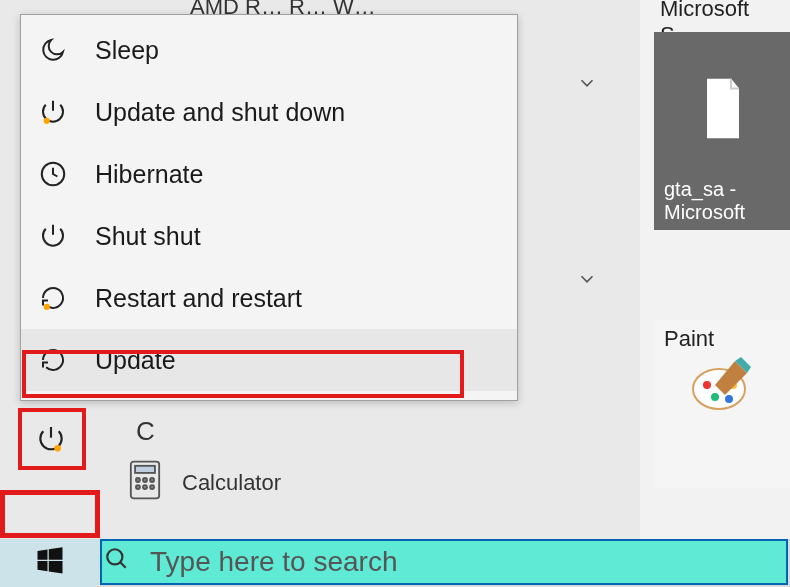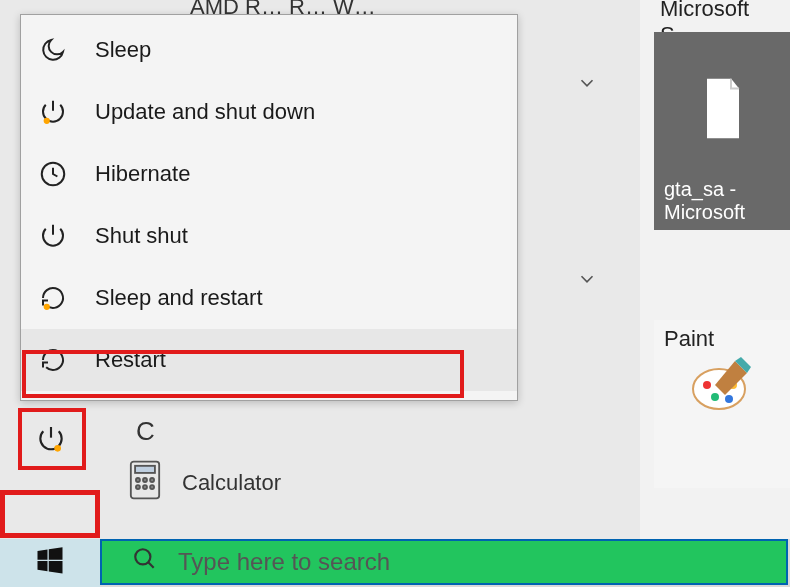--- a/index.html
+++ b/index.html
@@ -34,21 +34,21 @@
     background: #f4f4f4;
     border: 1px solid #a0a0a0;
     box-shadow: 0 2px 8px rgba(0,0,0,0.2);
     padding-top: 4px;
   }
   .menu-item {
     display: flex;
     align-items: center;
     height: 62px;
     padding-left: 12px;
-    font-size: 22px;
+    font-size: 25px;
     color: #1a1a1a;
     cursor: default;
   }
   .menu-item.hovered { background: #e7e7e7; }
   .menu-icon {
     width: 40px; height: 40px;
     display: flex; align-items: center; justify-content: center;
     margin-right: 22px;
   }
   .menu-icon svg { width: 30px; height: 30px; }
@@ -144,26 +144,26 @@
     left: 0; top: 0;
     width: 100px; height: 48px;
     background: #cde3ea;
     display: flex; align-items: center; justify-content: center;
   }
   .start-button svg { width: 30px; height: 30px; }
   .search-box {
     position: absolute;
     left: 100px; top: 0;
     width: 688px; height: 46px;
-    background: #22c55e;
+    background: #5eead4;
     border: 2px solid #0063b1;
     display: flex; align-items: center;
-    padding-left: 30px;
+    padding-left: 2px;
     gap: 20px;
-    font-size: 24px;
+    font-size: 28px;
     color: #555;
   }
   .search-box svg { width: 26px; height: 26px; flex-shrink: 0; }
 </style>
 </head>
 <body>
 
 <div class="start-panel">
   <div class="truncated-text">AMD R…     R…     W…</div>
 </div>
@@ -211,31 +211,31 @@
   </div>
 
   <div class="menu-item">
     <span class="menu-icon">
       <svg viewBox="0 0 24 24" fill="none" stroke="#222" stroke-width="1.6">
         <path d="M4 12a8 8 0 1 1 2.5 5.8"></path>
         <path d="M4 18v-4h4"></path>
         <circle cx="7" cy="19" r="2.5" fill="#ffa500" stroke="none"></circle>
       </svg>
     </span>
-    <span>Sleep and restart</span>
+    <span>Restart and restart</span>
   </div>
 
   <div class="menu-item hovered">
     <span class="menu-icon">
       <svg viewBox="0 0 24 24" fill="none" stroke="#222" stroke-width="1.6">
         <path d="M4 12a8 8 0 1 1 2.5 5.8"></path>
         <path d="M4 18v-4h4"></path>
       </svg>
     </span>
-    <span>Restart</span>
+    <span>Update</span>
   </div>
 </div>
 
 <div class="left-rail-power">
   <svg viewBox="0 0 24 24" fill="none" stroke="#222" stroke-width="1.6">
     <path d="M12 3v8"></path>
     <path d="M6.2 6.2a8 8 0 1 0 11.6 0"></path>
     <circle cx="17" cy="19" r="2.5" fill="#ffa500" stroke="none"></circle>
   </svg>
 </div>

